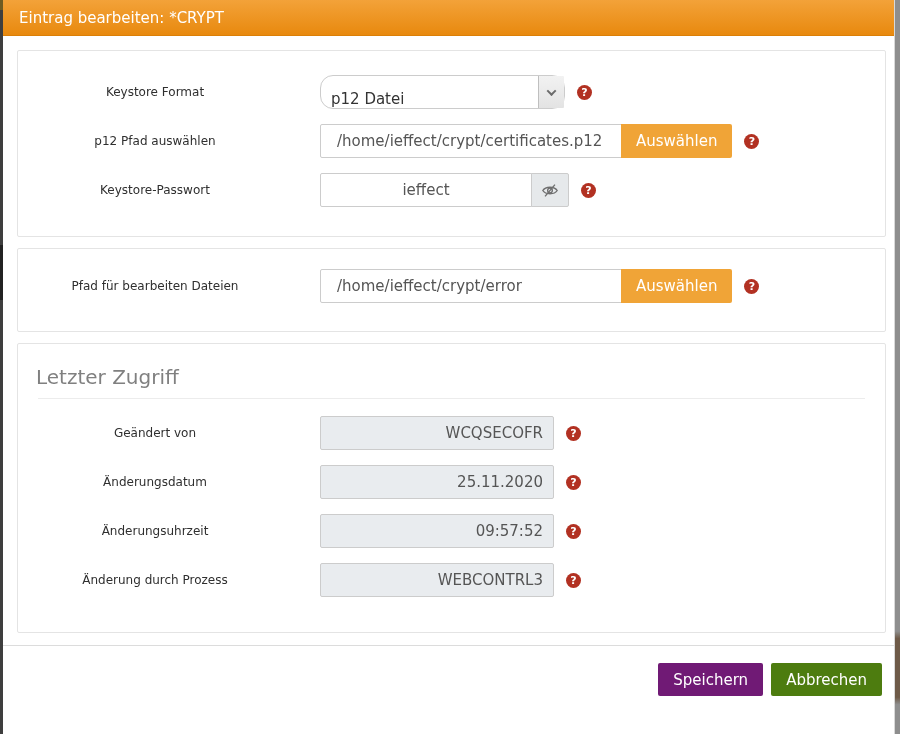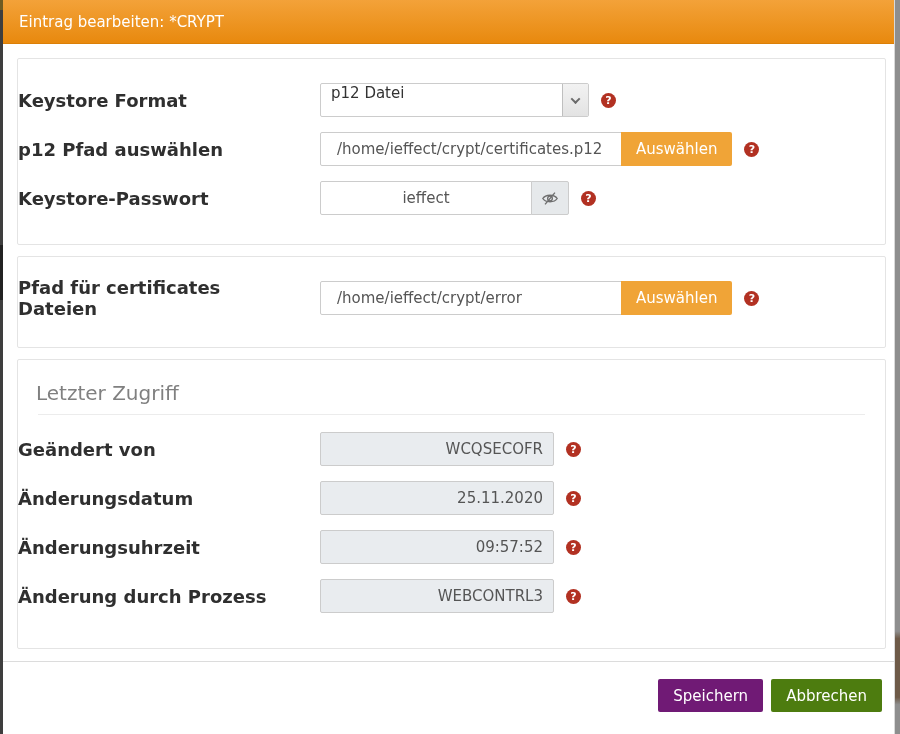--- a/index.html
+++ b/index.html
@@ -17,21 +17,21 @@
   }
   .right-edge {
     position:absolute; right:0; top:0; bottom:0; width:6px;
     border-left:1px solid #d9d9d9;
     background:linear-gradient(180deg,#8e8e8e 0%,#8e8e8e 86%,#6e5a48 87%,#6e5a48 95%,#8e8e8e 96%);
   }
   .content { position:absolute; left:3px; right:6px; top:0; bottom:0; background:#fff; }
 
   
   .titlebar {
-    height:44px;
+    height:36px;
     background:linear-gradient(180deg,#f3a239 0%,#e8890e 100%);
     border-bottom:1px solid #db7f07;
     display:flex; align-items:center;
     padding-left:16px;
     color:#ffffff; font-size:15px;
   }
 
   main { padding:14px 8px 0 14px; }
 
   .panel {
@@ -40,39 +40,39 @@
     background:#fff;
     margin-bottom:11px;
   }
   .panel-pad1 { padding:24px 0 29px 0; }
   .panel-pad2 { padding:20px 0 28px 0; }
   .panel-pad3 { padding:20px 0 35px 0; }
 
   .form-row { display:flex; align-items:center; margin-bottom:15px; }
   .form-row:last-child { margin-bottom:0; }
   .form-label {
-    width:274px; text-align:left;
-    font-size:18px; font-weight:700; color:#2f2f2f;
+    width:274px; text-align:center;
+    font-size:12px; font-weight:400; color:#2f2f2f;
     flex:0 0 auto;
   }
   .ctrl { margin-left:28px; display:flex; align-items:center; }
 
   .text-input {
     height:34px; border:1px solid #ccc; border-radius:2px;
     font-family:inherit; font-size:15px; color:#555;
     padding:0 10px; background:#fff; outline:none;
   }
   .w-path { width:302px; border-radius:2px 0 0 2px;padding-left:16px; }
   .w-pass { width:212px; border-radius:2px 0 0 2px;text-align:center; }
   .w-read { width:234px; background:#e9ecef; color:#555;text-align:right; }
 
   
   .select-box {
-    width:269px; height:34px; border:1px solid #ccc; border-radius:2px;
-    background:#fff; display:flex; align-items:flex-start; cursor:pointer;
+    width:245px; height:34px; border:1px solid #ccc; border-radius:13px;
+    background:#fff; display:flex; align-items:flex-end; cursor:pointer;
   }
   .select-value { padding-left:10px; font-size:15px; color:#333; flex:1 1 auto; }
   .select-addon {
     width:26px; height:100%; background:linear-gradient(180deg,#f2f2f2,#e3e3e3);
     border-left:1px solid #bfbfbf; border-radius:0 1px 1px 0;
     display:flex; align-items:center; justify-content:center;
   }
   .chevron {
     width:7px; height:7px; border-right:2px solid #6b6b6b; border-bottom:2px solid #6b6b6b;
     transform:rotate(45deg) translate(-1px,-1px);
@@ -168,21 +168,21 @@
             </svg>
           </span>
           <span class="help-icon">?</span>
         </div>
       </div>
 
     </section>
 
     <section class="panel panel-pad2">
       <div class="form-row">
-        <label class="form-label">Pfad für certificates Dateien</label>
+        <label class="form-label">Pfad für bearbeiten Dateien</label>
         <div class="ctrl">
           <input class="text-input w-path" type="text" value="/home/ieffect/crypt/error" style="">
           <button class="attach-btn">Auswählen</button>
           <span class="help-icon">?</span>
         </div>
       </div>
     </section>
 
     <section class="panel panel-pad3">
       <h2 class="section-heading">Letzter Zugriff</h2>

